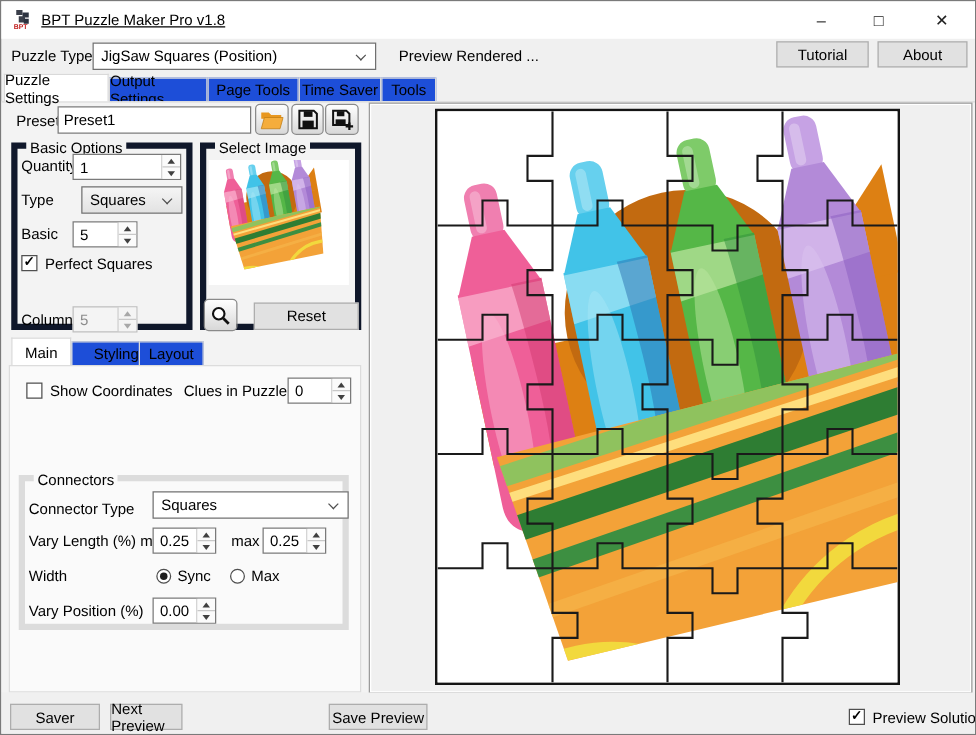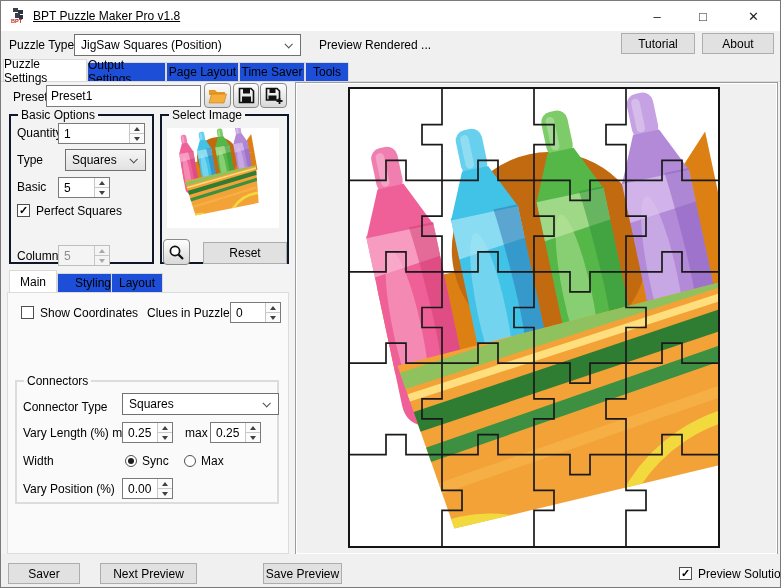--- a/index.html
+++ b/index.html
@@ -35,21 +35,21 @@
   .num.disabled .sb{background:#f4f4f4;}
   .num.disabled .tri.up{border-bottom-color:#a8a8a8;}
   .num.disabled .tri.dn{border-top-color:#a8a8a8;}
   .cb{position:absolute;width:13px;height:13px;background:#fff;border:1px solid #4f4f4f;display:flex;
       align-items:center;justify-content:center;}
   .cb .t{display:none;font-size:11px;font-weight:bold;line-height:1;margin-top:-1px;}
   .cb.checked .t{display:block;}
   .rb{position:absolute;width:12px;height:12px;background:#fff;border:1px solid #4f4f4f;border-radius:50%;
       display:flex;align-items:center;justify-content:center;}
   .rb.checked::after{content:'';width:6px;height:6px;border-radius:50%;background:#1d1d1d;}
-  .group{position:absolute;border:2px solid #0f172a;}
+  .group{position:absolute;border:5px solid #0f172a;}
   .gb-label{position:absolute;top:-8px;left:7px;padding:0 3px;background:#f3f3f3;white-space:nowrap;}
   .gb-label.light{background:#fafafa;}
   
   .tab{position:absolute;border:1px solid #d9d9d9;border-bottom:none;background:#1d4ed8;display:flex;
        align-items:center;justify-content:center;font-size:12px;}
   .tab.active{background:#ffffff;z-index:3;}
   .page{position:absolute;left:0;top:80px;width:781px;height:473px;background:#f3f3f3;border-top:1px solid #d9d9d9;}
   .innerpage{position:absolute;left:6px;top:290px;width:282px;height:262px;background:#fafafa;border:1px solid #dcdcdc;}
   .iconbtn{position:absolute;border:1px solid #8a8a8a;border-radius:4px;background:linear-gradient(#fefefe,#d8d8d8);
        display:flex;align-items:center;justify-content:center;}
@@ -82,21 +82,21 @@
   <div class="combo" style="left:73px;top:33px;width:227px;height:22px">
     <span>JigSaw Squares (Position)</span>
     <span class="chev"></span>
   </div>
   <span class="lbl" style="left:318px;top:37px">Preview Rendered ...</span>
   <div class="btn" style="left:620px;top:32px;width:74px;height:21px">Tutorial</div>
   <div class="btn" style="left:701px;top:32px;width:72px;height:21px">About</div>
 
   <div class="tab active" style="left:2px;top:58px;width:84px;height:22px">Puzzle Settings</div>
   <div class="tab" style="left:86px;top:61px;width:79px;height:19px">Output Settings</div>
-  <div class="tab" style="left:165px;top:61px;width:73px;height:19px">Page Layout</div>
+  <div class="tab" style="left:165px;top:61px;width:73px;height:19px">Page Tools</div>
   <div class="tab" style="left:238px;top:61px;width:66px;height:19px">Time Saver</div>
   <div class="tab" style="left:304px;top:61px;width:44px;height:19px">Tools</div>
 
   <div class="page">
 
     <span class="lbl" style="left:12px;top:8px">Preset</span>
     <input class="tb" style="left: 45px; top: 3px; width: 155px; height: 22px;" value="Preset1">
     <div class="iconbtn" style="left:203px;top:1px;width:27px;height:25px">
       <svg width="19" height="16" viewBox="0 0 19 16">
         <path d="M1 2 h6 l2 2 h8 v3 H1 Z" fill="#e8971f"></path>
@@ -368,21 +368,21 @@
     </g>
             </g>
             <path d="M92.0,0.0 L92.0,35.7 L72.0,35.7 L72.0,55.7 L92.0,55.7 L92.0,91.4 M92.0,91.4 L92.0,127.1 L72.0,127.1 L72.0,147.1 L92.0,147.1 L92.0,182.8 M92.0,182.8 L92.0,218.5 L72.0,218.5 L72.0,238.5 L92.0,238.5 L92.0,274.2 M92.0,274.2 L92.0,309.9 L72.0,309.9 L72.0,329.9 L92.0,329.9 L92.0,365.6 M92.0,365.6 L92.0,401.3 L112.0,401.3 L112.0,421.3 L92.0,421.3 L92.0,457.0 M184.0,0.0 L184.0,35.7 L204.0,35.7 L204.0,55.7 L184.0,55.7 L184.0,91.4 M184.0,91.4 L184.0,127.1 L204.0,127.1 L204.0,147.1 L184.0,147.1 L184.0,182.8 M184.0,182.8 L184.0,218.5 L164.0,218.5 L164.0,238.5 L184.0,238.5 L184.0,274.2 M184.0,274.2 L184.0,309.9 L204.0,309.9 L204.0,329.9 L184.0,329.9 L184.0,365.6 M184.0,365.6 L184.0,401.3 L204.0,401.3 L204.0,421.3 L184.0,421.3 L184.0,457.0 M276.0,0.0 L276.0,35.7 L256.0,35.7 L256.0,55.7 L276.0,55.7 L276.0,91.4 M276.0,91.4 L276.0,127.1 L296.0,127.1 L296.0,147.1 L276.0,147.1 L276.0,182.8 M276.0,182.8 L276.0,218.5 L296.0,218.5 L296.0,238.5 L276.0,238.5 L276.0,274.2 M276.0,274.2 L276.0,309.9 L256.0,309.9 L256.0,329.9 L276.0,329.9 L276.0,365.6 M276.0,365.6 L276.0,401.3 L296.0,401.3 L296.0,421.3 L276.0,421.3 L276.0,457.0 M0.0,91.4 L36.0,91.4 L36.0,71.4 L56.0,71.4 L56.0,91.4 L92.0,91.4 M92.0,91.4 L128.0,91.4 L128.0,71.4 L148.0,71.4 L148.0,91.4 L184.0,91.4 M184.0,91.4 L220.0,91.4 L220.0,111.4 L240.0,111.4 L240.0,91.4 L276.0,91.4 M276.0,91.4 L312.0,91.4 L312.0,71.4 L332.0,71.4 L332.0,91.4 L368.0,91.4 M0.0,182.8 L36.0,182.8 L36.0,162.8 L56.0,162.8 L56.0,182.8 L92.0,182.8 M92.0,182.8 L128.0,182.8 L128.0,162.8 L148.0,162.8 L148.0,182.8 L184.0,182.8 M184.0,182.8 L220.0,182.8 L220.0,202.8 L240.0,202.8 L240.0,182.8 L276.0,182.8 M276.0,182.8 L312.0,182.8 L312.0,162.8 L332.0,162.8 L332.0,182.8 L368.0,182.8 M0.0,274.2 L36.0,274.2 L36.0,254.2 L56.0,254.2 L56.0,274.2 L92.0,274.2 M92.0,274.2 L128.0,274.2 L128.0,254.2 L148.0,254.2 L148.0,274.2 L184.0,274.2 M184.0,274.2 L220.0,274.2 L220.0,294.2 L240.0,294.2 L240.0,274.2 L276.0,274.2 M276.0,274.2 L312.0,274.2 L312.0,254.2 L332.0,254.2 L332.0,274.2 L368.0,274.2 M0.0,365.6 L36.0,365.6 L36.0,345.6 L56.0,345.6 L56.0,365.6 L92.0,365.6 M92.0,365.6 L128.0,365.6 L128.0,345.6 L148.0,345.6 L148.0,365.6 L184.0,365.6 M184.0,365.6 L220.0,365.6 L220.0,385.6 L240.0,385.6 L240.0,365.6 L276.0,365.6 M276.0,365.6 L312.0,365.6 L312.0,345.6 L332.0,345.6 L332.0,365.6 L368.0,365.6 " fill="none" stroke="#1a1a1a" stroke-width="1.7"></path>
           </svg>
       </div>
     </div>
   </div>
 
   <div class="footer">
     <div class="btn" style="left:7px;top:9px;width:72px;height:21px">Saver</div>
-    <div class="btn" style="left:99px;top:9px;width:97px;height:21px">Next Preview</div>
+    <div class="btn" style="left:87px;top:9px;width:58px;height:21px">Next Preview</div>
     <div class="btn" style="left:262px;top:9px;width:79px;height:21px">Save Preview</div>
     <span class="cb checked" style="left:678px;top:13px">
         <span class="t">✓</span>
       </span>
     <span class="lbl" style="left:697px;top:13px">Preview Solution</span>
   </div>
 
 </div>
 
 </body></html>

